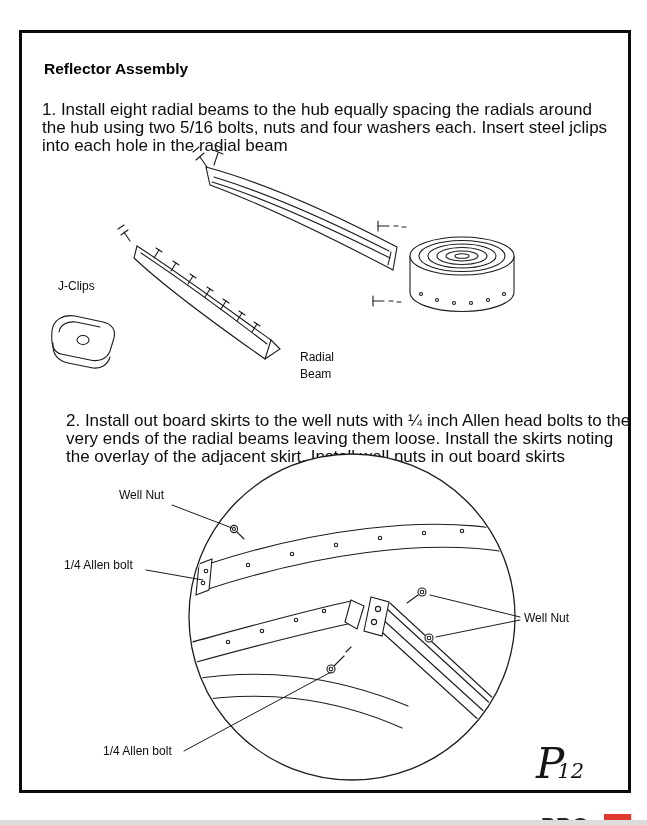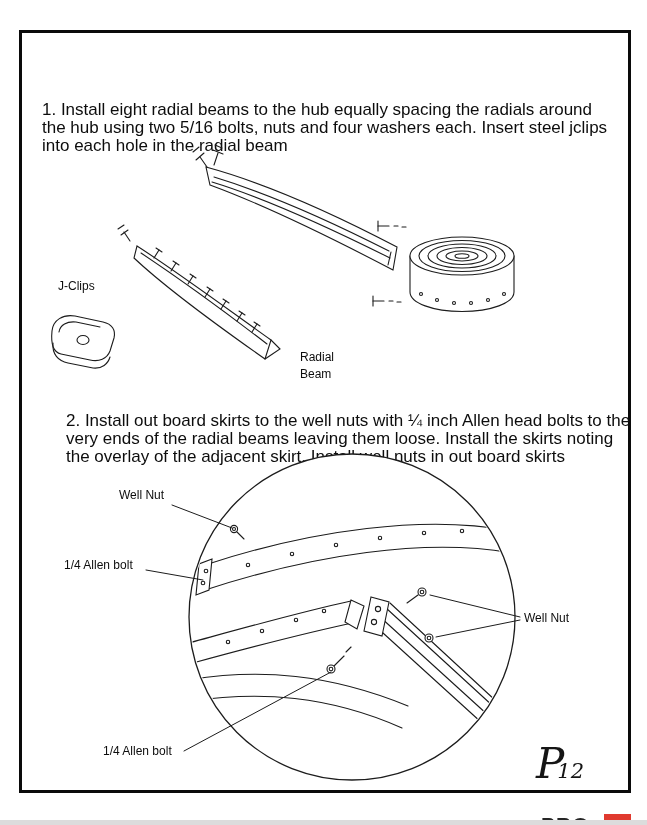--- a/index.html
+++ b/index.html
@@ -31,20 +31,21 @@
             font-weight:bold;font-style:italic;font-size:15px;}
   .bottom-strip{position:absolute;left:0;bottom:0;width:100%;height:5px;background:#dcdcdc;}
 </style>
 </head>
 <body>
 
 <div class="page">
 
   <div class="frame"></div>
 
+  <h1 class="title">Reflector Assembly</h1>
 
   <p class="para p1">1. Install eight radial beams to the hub equally spacing the radials around the hub using two 5/16 bolts, nuts and four washers each. Insert steel jclips into each hole in the radial beam</p>
   <p class="para p2">2.  Install out board skirts to the well nuts with ¼ inch Allen head bolts to the very ends of the radial beams leaving them loose. Install the skirts noting the overlay of the adjacent skirt. Install well nuts in out board skirts</p>
 
   <svg class="draw" width="647" height="825" viewBox="0 0 647 825" fill="none" stroke="#1c1c1c" stroke-width="1.1" stroke-linecap="round">
 
     <defs>
       <clipPath id="circleClip">
           <circle cx="352" cy="617" r="161.5"></circle>
         </clipPath>

